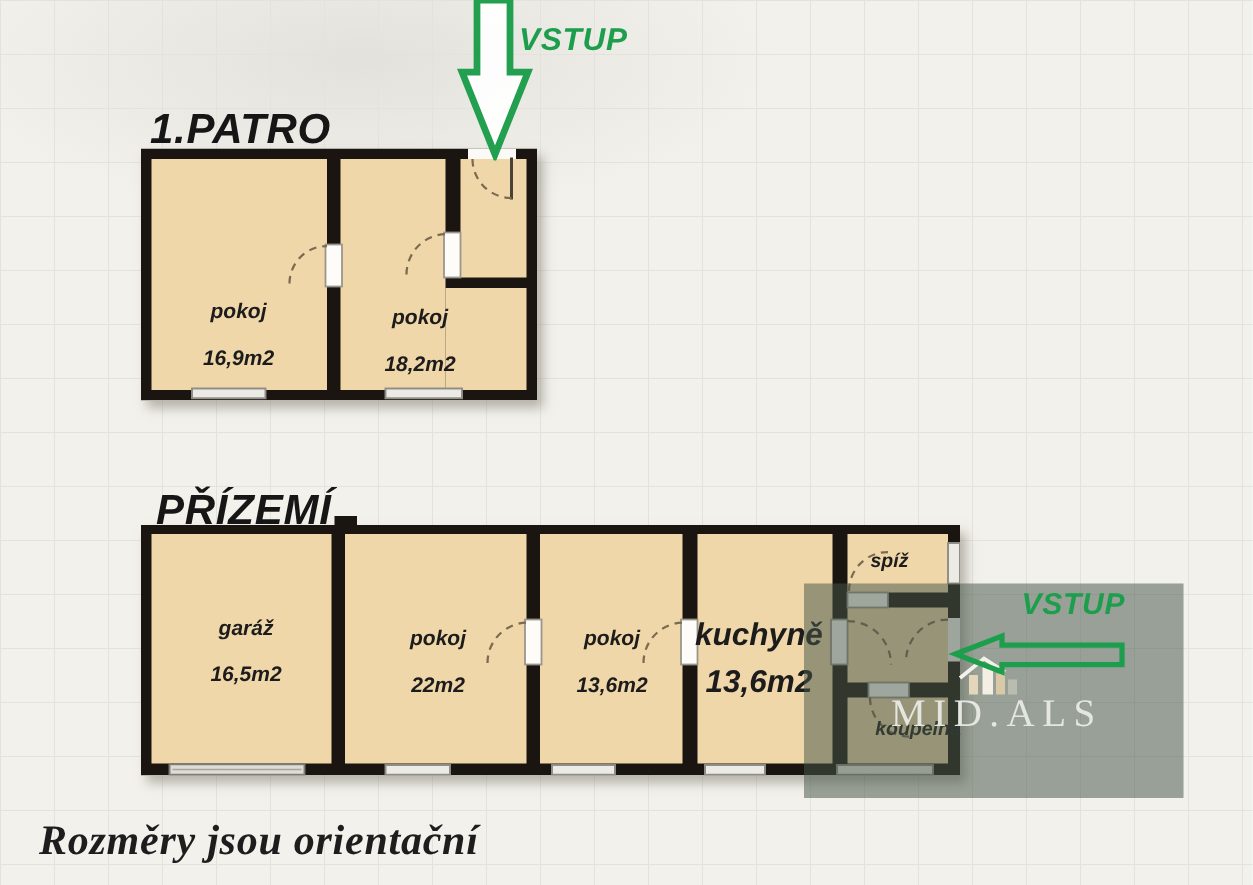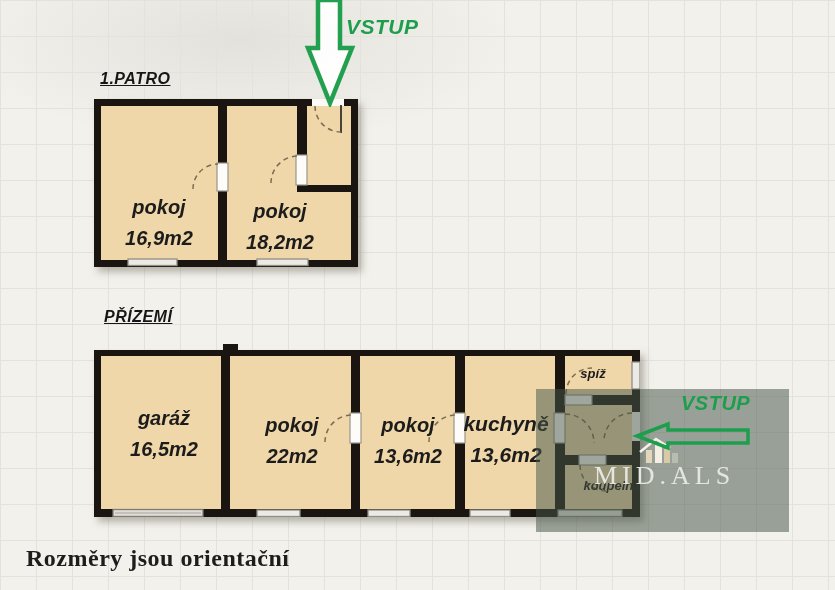--- a/index.html
+++ b/index.html
@@ -22,47 +22,47 @@
   svg.plan{position:absolute;box-shadow:4px 5px 7px rgba(124,117,104,.5);}
   .room{fill:var(--room-fill);}
   .wallbase{fill:var(--wall-color);}
   .gap{fill:#fbfaf6;}
   .leaf{fill:#fdfcf9;stroke:#9b968c;stroke-width:1.2;}
   .arc{fill:none;stroke:#7b6b50;stroke-width:1.5;stroke-dasharray:5 4;}
   .win{fill:#eceae4;stroke:#908d86;stroke-width:1.3;}
   .gdoor{fill:#dedcd6;stroke:#7e7b74;stroke-width:1.3;}
   .floor-title{
     position:absolute;color:#161616;font-weight:700;font-style:italic;
-    font-size:16px;letter-spacing:.5px;text-decoration:underline;
+    font-size:28px;letter-spacing:.5px;
   }
   .room-label{
     position:absolute;color:#1c1c1c;font-weight:700;font-style:italic;
-    text-align:center;line-height:31px;font-size:20px;
+    text-align:center;line-height:31px;font-size:14px;
   }
   .room-label.small{font-size:13px;line-height:14px;text-align:center;}
   .vstup{
     position:absolute;color:var(--accent-green);font-weight:700;font-style:italic;
     font-size:21px;letter-spacing:.5px;z-index:9;
   }
   .arrow{position:absolute;z-index:9;}
   .watermark{
     position:absolute;left:536px;top:389px;width:253px;height:143px;
     background:var(--overlay);z-index:5;
   }
   .brand{
     position:absolute;left:58px;top:72px;
     font-family:"Liberation Serif",serif;font-size:26px;letter-spacing:5px;
     color:#e4e7e1;white-space:nowrap;
   }
   .logo{position:absolute;left:100px;top:48px;}
   .chimney{position:absolute;left:223px;top:344px;width:15px;height:8px;background:var(--wall-color);z-index:2;}
   .note{
     position:absolute;left:26px;top:545px;
-    font-family:"Liberation Serif",serif;font-weight:700;
-    font-size:24px;color:#1d1d1d;letter-spacing:.5px;text-align:center;
+    font-family:"Liberation Serif",serif;font-style:italic;font-weight:700;
+    font-size:28px;color:#1d1d1d;letter-spacing:.5px;text-align:center;
   }
 </style>
 </head>
 <body>
 
 <div class="canvas">
 
   <svg class="arrow" style="left:303px;top:0;" width="54" height="107" viewBox="0 0 54 107">
     <polygon points="15,0 15,48 5,48 27,103 49,48 37,48 37,0" fill="rgba(255,255,255,0.92)" stroke="#22a04f" stroke-width="4.5" stroke-linejoin="miter"></polygon>
   </svg>
@@ -93,21 +93,21 @@
 
   <div class="room-label" style="left:100px;top:192px;width:118px;">
     <div>pokoj</div>
     <div>16,9m2</div>
   </div>
   <div class="room-label" style="left:228px;top:196px;width:104px;">
     <div>pokoj</div>
     <div>18,2m2</div>
   </div>
 
-  <div class="floor-title" style="left:104px;top:308px;">PŘÍZEMÍ</div>
+  <div class="floor-title" style="left:104px;top:324px;">PŘÍZEMÍ</div>
   <div class="chimney"></div>
 
   <svg class="plan" style="left:94px;top:350px;" width="546" height="167" viewBox="0 0 546 167">
     <rect class="wallbase" x="0" y="0" width="546" height="167"></rect>
     <rect class="room" x="7" y="6" width="120" height="153"></rect>
     <rect class="room" x="136" y="6" width="121" height="153"></rect>
     <rect class="room" x="266" y="6" width="95" height="153"></rect>
     <rect class="room" x="371" y="6" width="90" height="153"></rect>
     <rect class="room" x="471" y="6" width="67" height="39"></rect>
     <rect class="room" x="471" y="55" width="67" height="50"></rect>

